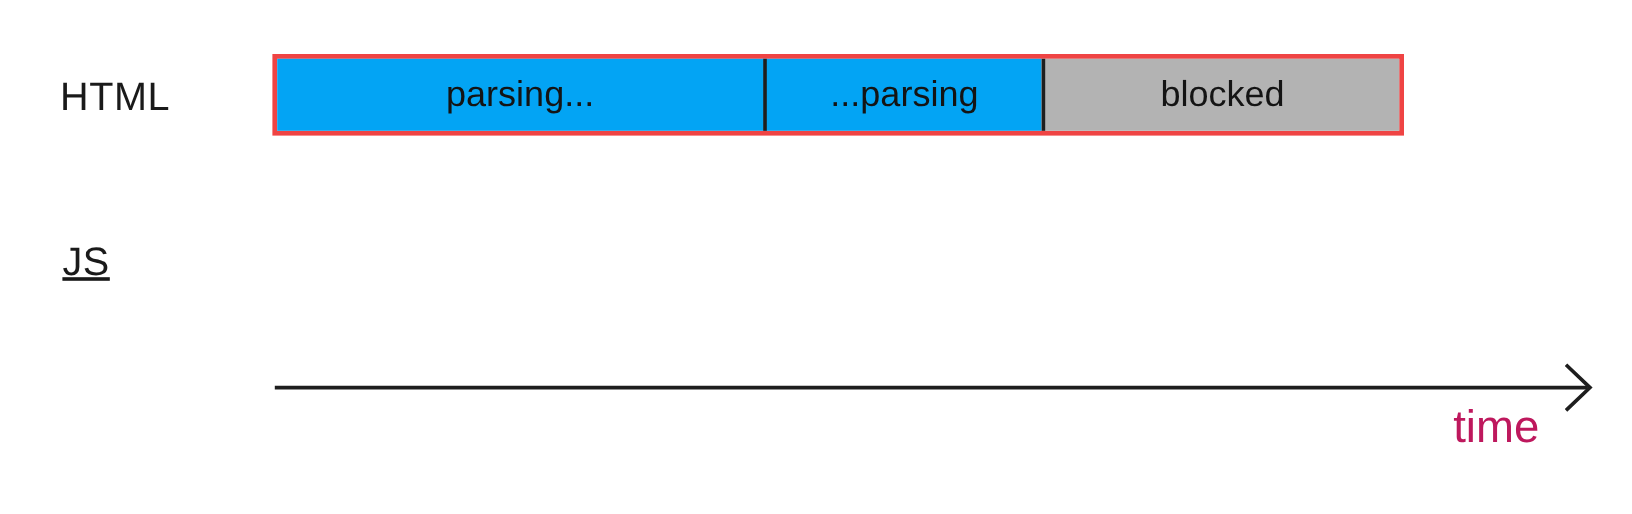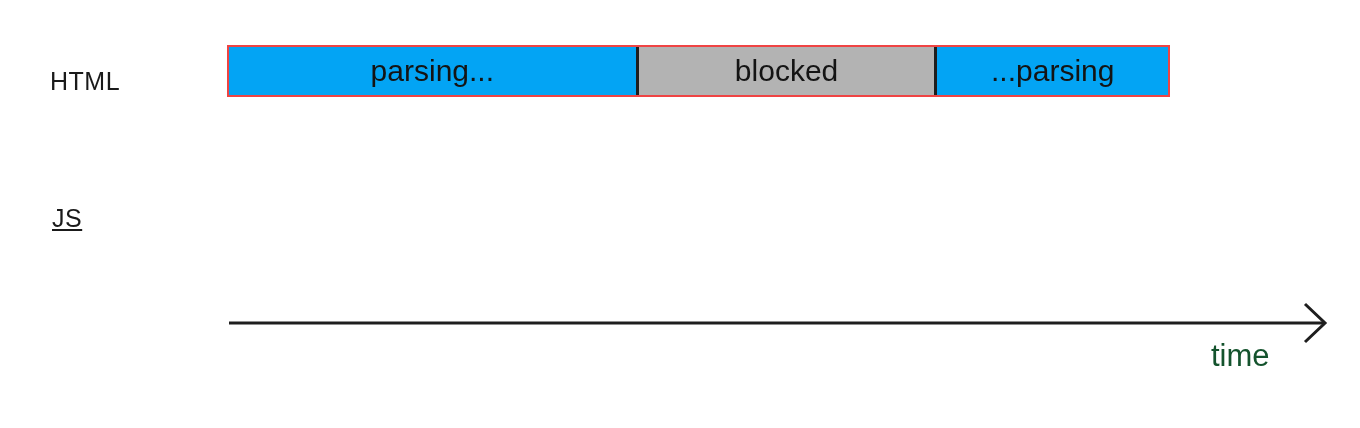--- a/index.html
+++ b/index.html
@@ -11,34 +11,34 @@
     position: relative;
     width: 1360px;
     height: 428px;
     background: #ffffff;
     font-family: "Liberation Sans", sans-serif;
     color: #1a1a1a;
     overflow: hidden;
   }
   .row-label {
     position: absolute;
-    font-size: 25px;
+    font-size: 33px;
     line-height: 38px;
     color: #1a1a1a;
     letter-spacing: 0.5px;
   }
   #label-html { left: 50px; top: 62px; }
   #label-js   { left: 52px; top: 199px; text-decoration: underline; }
 
   .bar {
     position: absolute;
     display: flex;
     box-sizing: border-box;
-    border: 2px solid #ef4444;
-    height: 52px;
+    border: 4px solid #ef4444;
+    height: 68px;
   }
   #bar-html { left: 227px; top: 45px;  width: 943px; }
   #bar-js   { left: 438px; top: 182px; width: 502px; }
 
   .seg {
     display: flex;
     align-items: center;
     justify-content: center;
     box-sizing: border-box;
     font-size: 30px;
@@ -58,38 +58,38 @@
     position: absolute;
     left: 225px;
     top: 300px;
     width: 1110px;
     height: 46px;
   }
   #time-label {
     position: absolute;
     left: 1211px;
     top: 338px;
-    font-size: 31px;
+    font-size: 38px;
     line-height: 36px;
-    color: #14532d;
+    color: #be185d;
   }
 </style>
 </head>
 <body>
 
 <div id="canvas">
 
   <div class="row-label" id="label-html">HTML</div>
 
   <div class="row-label" id="label-js">JS</div>
 
   <div class="bar" id="bar-html">
     <div class="seg seg-html-1" style="background: rgb(3, 164, 244);">parsing...</div>
+    <div class="seg seg-html-3" style="background: rgb(3, 164, 244);">...parsing</div>
     <div class="seg seg-html-2" style="background: rgb(179, 179, 179);">blocked</div>
-    <div class="seg seg-html-3" style="background: rgb(3, 164, 244);">...parsing</div>
   </div>
 
 
   <svg id="time-arrow" viewBox="0 0 1110 46" xmlns="http://www.w3.org/2000/svg">
     <line x1="4" y1="23" x2="1098" y2="23" stroke="#1e1e1e" stroke-width="3"></line>
     <polyline points="1080,4 1100,23 1080,42" fill="none" stroke="#1e1e1e" stroke-width="3"></polyline>
   </svg>
 
   <div id="time-label">time</div>
 

